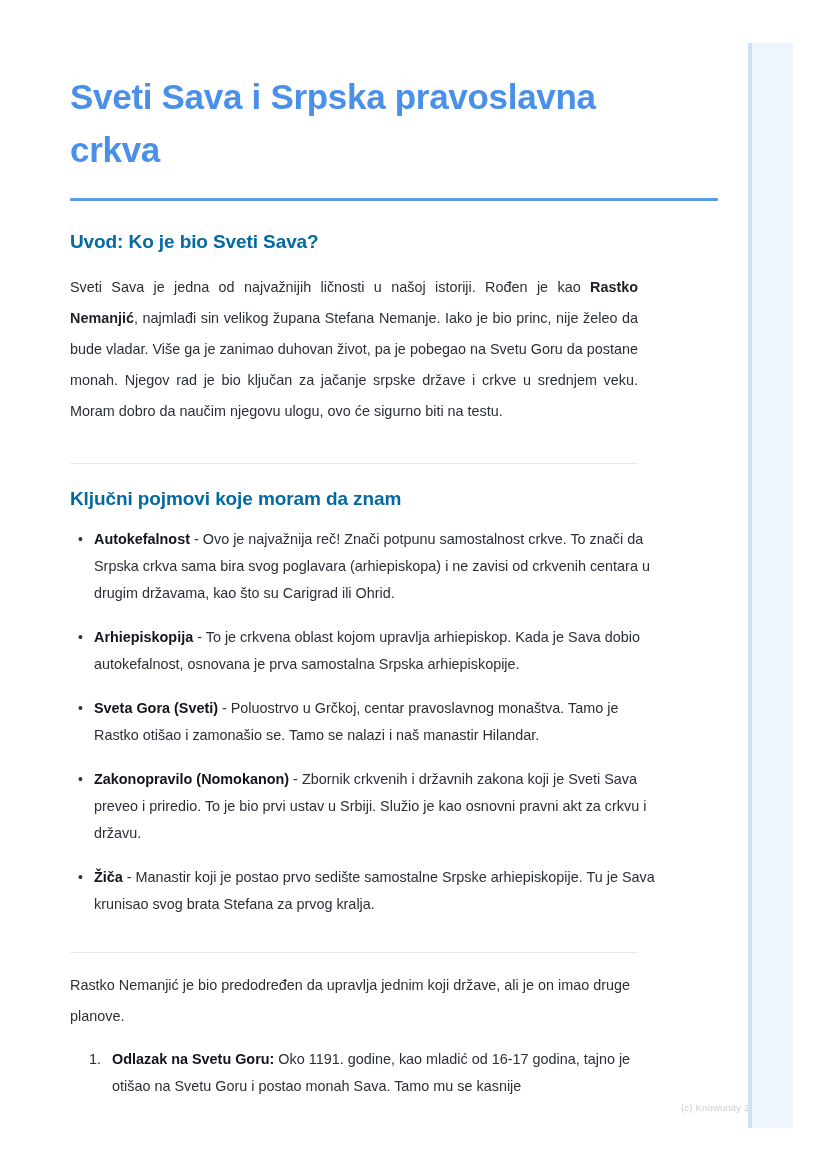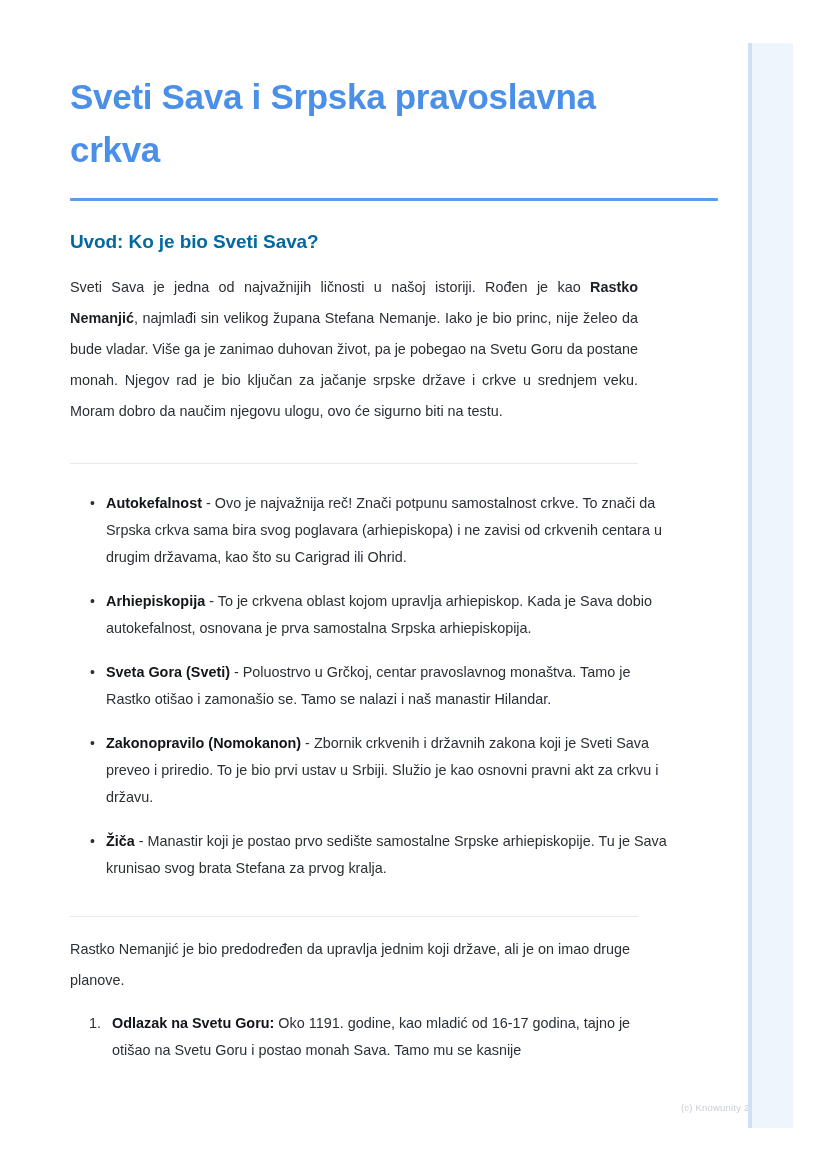--- a/index.html
+++ b/index.html
@@ -92,21 +92,21 @@
   .body-para.no-justify {
     text-align: left;
   }
   .body-para b {
     font-weight: bold;
     color: #1d2025;
   }
 
   
   ul.term-list {
-    margin: 12px;
+    margin: 0;
     padding: 14px 0 0 0;
     list-style: none;
     width: 590px;
   }
   ul.term-list > li {
     position: relative;
     padding-left: 24px;
     margin-bottom: 17px;
     font-size: 14.4px;
     line-height: 27px;
@@ -202,24 +202,25 @@
     <h1 class="doc-title">Sveti Sava i Srpska pravoslavna crkva</h1>
 
     <div class="title-rule"></div>
 
     <h2 class="section-heading sec-intro">Uvod: Ko je bio Sveti Sava?</h2>
 
     <p class="body-para">Sveti Sava je jedna od najvažnijih ličnosti u našoj istoriji. Rođen je kao <b>Rastko Nemanjić</b>, najmlađi sin velikog župana Stefana Nemanje. Iako je bio princ, nije želeo da bude vladar. Više ga je zanimao duhovan život, pa je pobegao na Svetu Goru da postane monah. Njegov rad je bio ključan za jačanje srpske države i crkve u srednjem veku. Moram dobro da naučim njegovu ulogu, ovo će sigurno biti na testu.</p>
 
     <hr class="divider div-terms">
 
+    <h2 class="section-heading sec-terms">Ključni pojmovi koje moram da znam</h2>
 
     <ul class="term-list">
         <li><b>Autokefalnost</b><span> - Ovo je najvažnija reč! Znači potpunu samostalnost crkve. To znači da Srpska crkva sama bira svog poglavara (arhiepiskopa) i ne zavisi od crkvenih centara u drugim državama, kao što su Carigrad ili Ohrid.</span></li>
-        <li><b>Arhiepiskopija</b><span> - To je crkvena oblast kojom upravlja arhiepiskop. Kada je Sava dobio autokefalnost, osnovana je prva samostalna Srpska arhiepiskopija.</span></li>
+        <li><b>Arhiepiskopija</b><span> - To je crkvena oblast kojom upravlja arhiepiskop. Kada je Sava dobio autokefalnost, osnovana je prva samostalna Srpska arhiepiskopije.</span></li>
         <li><b>Sveta Gora (Sveti)</b><span> - Poluostrvo u Grčkoj, centar pravoslavnog monaštva. Tamo je Rastko otišao i zamonašio se. Tamo se nalazi i naš manastir Hilandar.</span></li>
         <li><b>Zakonopravilo (Nomokanon)</b><span> - Zbornik crkvenih i državnih zakona koji je Sveti Sava preveo i priredio. To je bio prvi ustav u Srbiji. Služio je kao osnovni pravni akt za crkvu i državu.</span></li>
         <li><b>Žiča</b><span> - Manastir koji je postao prvo sedište samostalne Srpske arhiepiskopije. Tu je Sava krunisao svog brata Stefana za prvog kralja.</span></li>
       </ul>
 
     <hr class="divider div-path">
 
 
     <p class="body-para no-justify">Rastko Nemanjić je bio predodređen da upravlja jednim koji države, ali je on imao druge planove.</p>
 

